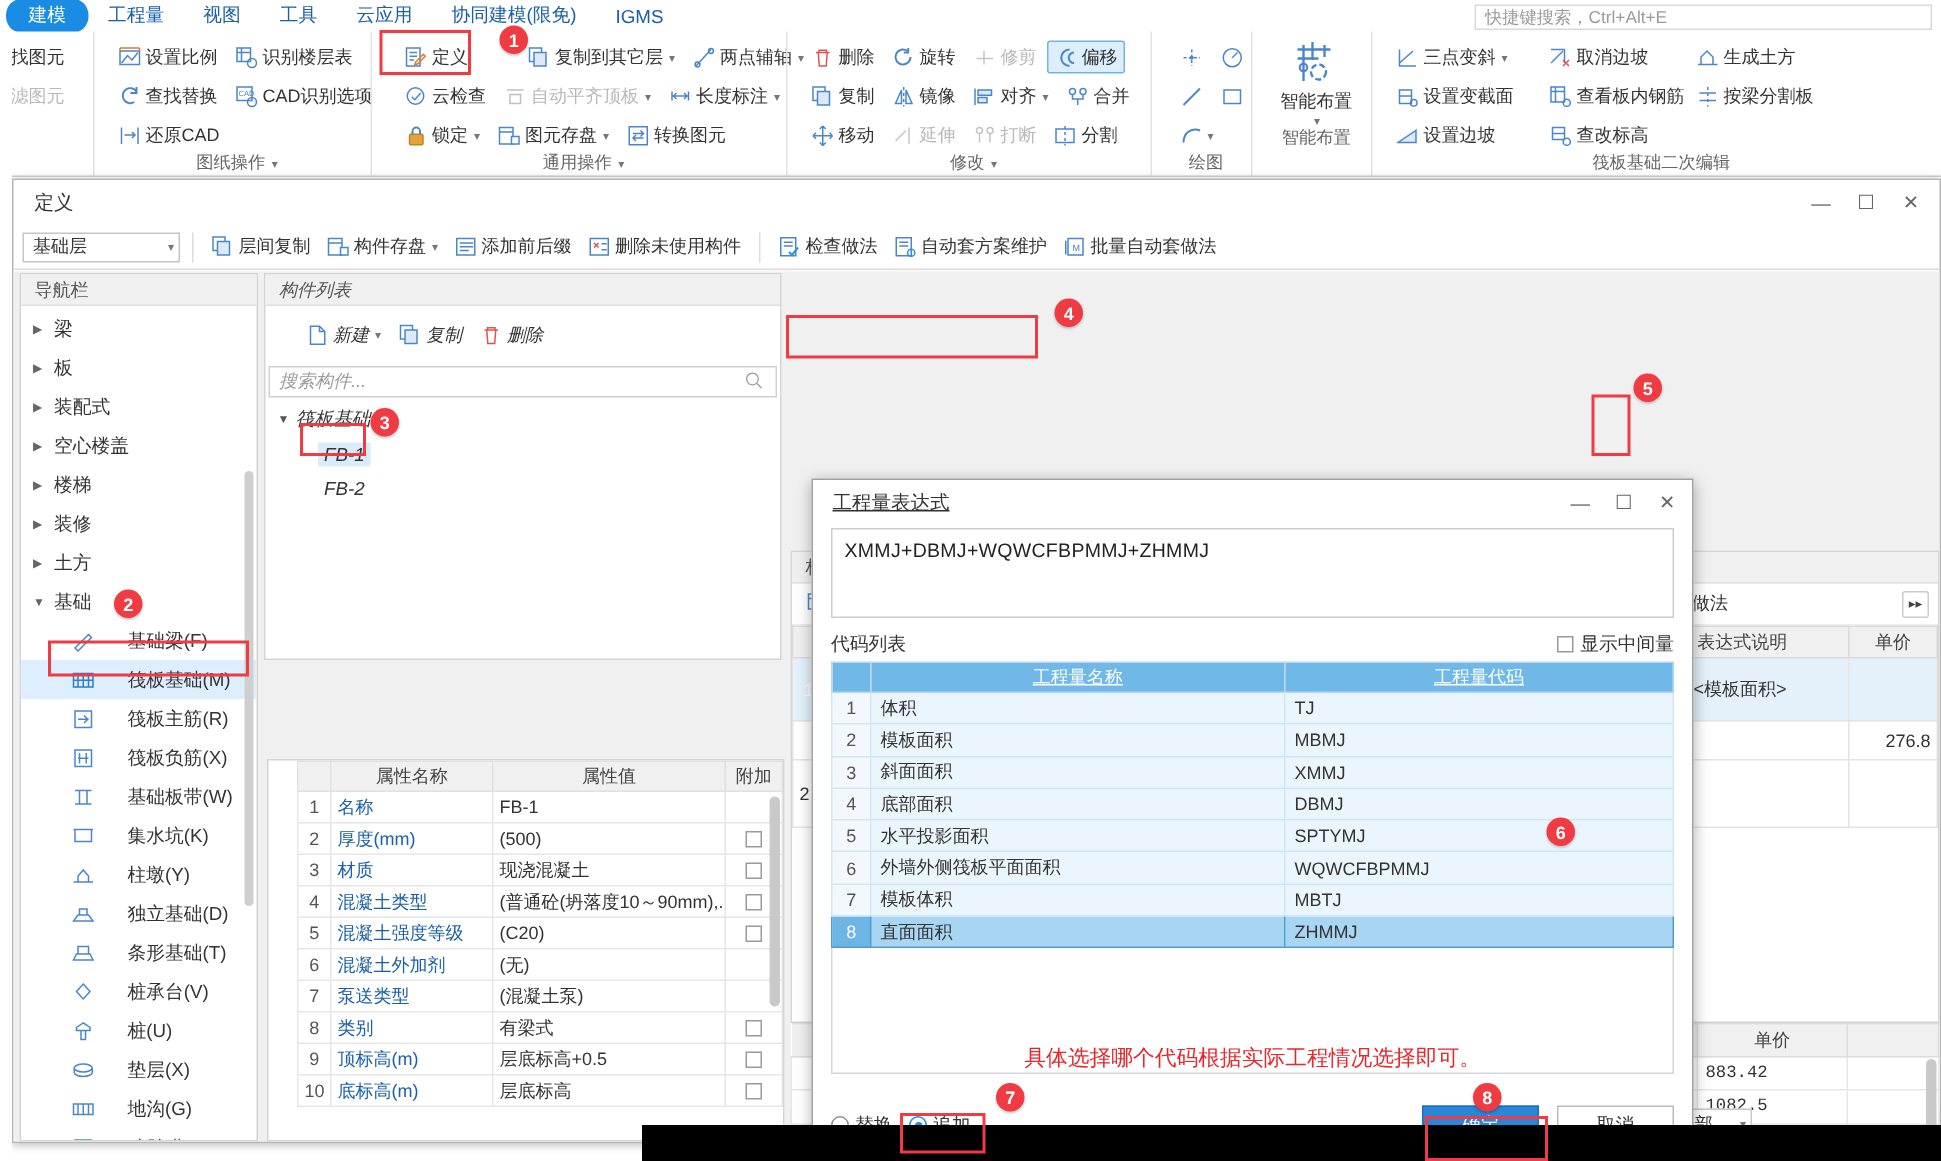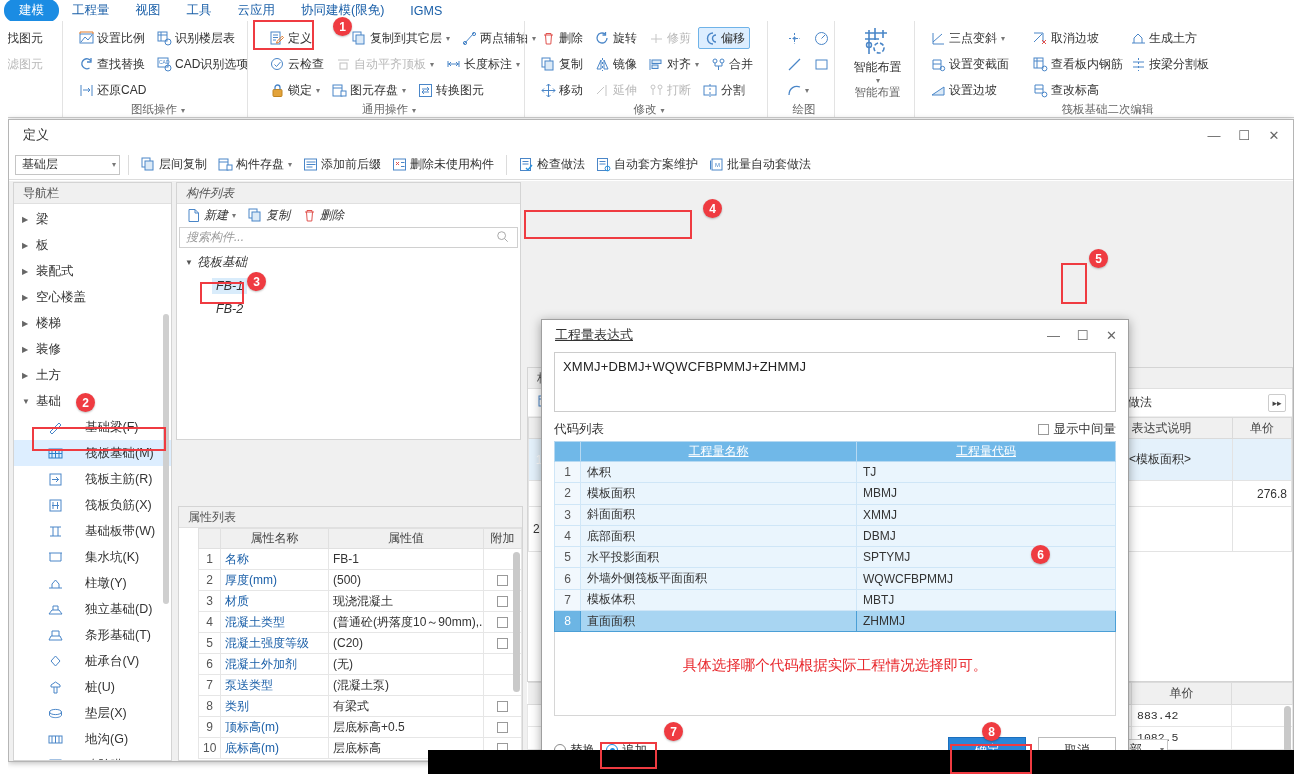--- a/index.html
+++ b/index.html
@@ -68,21 +68,21 @@
   .nav-panel { width:159px; margin:1px 0 0 4px; }
   .nav-list { flex:1; overflow:hidden; position:relative; padding-top:2px; }
   .nav-row { height:26px; display:flex; align-items:center; font-size:12.5px; color:#333; padding-left:8px; gap:5px;}
   .nav-row .arrow { font-size:8px; color:#666; width:9px; }
   .nav-sub { height:26px; display:flex; align-items:center; font-size:12.5px; color:#333; padding-left:34px; gap:22px; }
   .nav-sub.sel { background:#ddeeff; }
   .nav-scroll { position:absolute; right:2px; top:110px; width:6px; height:290px; background:#cfcfcf; border-radius:3px; }
 
   
   .cl-panel { width:345px; margin:1px 0 0 4px; }
-  .cl-tools { height:22px; display:flex; align-items:center; gap:4px; padding-left:5px; }
+  .cl-tools { height:39px; display:flex; align-items:center; gap:4px; padding-left:23px; }
   .cl-search { height:21px; margin:1px 2px 0 2px; border:1px solid #d0d0d0; display:flex; align-items:center;
                padding:0 6px; color:#9b9b9b; font-size:12px; }
   .cl-tree { flex:1; padding:6px 0 0 8px; position:relative; }
   .tree-root { font-size:12.5px; display:flex; align-items:center; gap:4px; }
   .tree-leaf { font-size:12.5px; margin-left:27px; margin-top:7px; display:inline-block; padding:1px 4px;}
   .tree-leaf.sel { background:#d9ecfb; }
 
   
   .prop-panel { width:345px; position:absolute; left:169px; top:325px; height:255px; }
   .ptable { width:100%; border-collapse:collapse; font-size:12px; table-layout:fixed; }
@@ -127,21 +127,21 @@
             font-size:13px; color:#222; letter-spacing:.2px; }
   .m-codelabel { display:flex; align-items:center; margin:9px 12px 3px 12px; font-size:12.5px; color:#333; }
   .m-codelabel .chk { margin-left:auto; display:flex; align-items:center; gap:5px; }
   .ctable { margin:0 12px; width:calc(100% - 24px); border-collapse:collapse; font-size:12px; table-layout:fixed;border-radius:13px;}
   .ctable th { background:#70b8e8; color:#fff; border:1px solid #b6d9f2; height:20px; font-weight:normal; text-decoration:underline;}
   .ctable td { border:1px solid #cfe6f7; height:21.3px; padding:0 6px; background:#eaf5fd; }
   .ctable td.n { width:26px; text-align:center; color:#555; background:#f2f8fd;}
   .ctable tr.sel td { background:#a8d5f2; border-color:#4b9fd6;}
   .ctable tr.sel td.n { background:#6cb5e4; color:#fff; }
   .m-note { margin:0 12px; border:1px solid #d6d6d6; border-top:none; height:84px;
-            display:flex; align-items:flex-start; justify-content:center; padding-top:24px;
+            display:flex; align-items:flex-end; justify-content:center; padding-top:14px;
             color:#e8262b; font-size:14.5px; }
   .m-foot { position:absolute; left:0; right:0; bottom:0; height:40px; display:flex;
             align-items:center; padding:0 12px; }
   .radio { display:flex; align-items:center; gap:4px; font-size:12.5px; margin-right:7px;}
   .rd { width:12px; height:12px; border:1px solid #8b8b8b; border-radius:50%; display:inline-block; background:#fff; position:relative;}
   .rd.on { border-color:#1b8ce3; }
   .rd.on:after { content:""; position:absolute; left:2.5px; top:2.5px; width:5px; height:5px; border-radius:50%; background:#1b8ce3;}
   .btn { width:78px; height:27px; display:flex; align-items:center; justify-content:center;
          font-size:12.5px; border:1px solid #bbb; background:#fff; }
   .btn.primary { background:#2a86d8; border-color:#1b6fbd; color:#fff; }
@@ -161,20 +161,21 @@
 <div class="app">
 
   <div class="ribbon-tabs">
     <div class="rtab active">建模</div>
     <div class="rtab">工程量</div>
     <div class="rtab">视图</div>
     <div class="rtab">工具</div>
     <div class="rtab">云应用</div>
     <div class="rtab">协同建模(限免)</div>
     <div class="rtab">IGMS</div>
+    <div class="search-hint">快捷键搜索，Ctrl+Alt+E</div>
   </div>
 
   <div class="ribbon-body">
 
     <div class="rgroup" style="width:62px; padding-left:0;">
       <div class="rg-rows" style="margin-left:-10px;">
         <div class="rrow">
             <div class="ritem">查找图元</div>
           </div>
         <div class="rrow">
@@ -908,21 +909,20 @@
           <div class="tree-root">
               <span style="font-size:8px;color:#555">▼</span>
               <span>筏板基础</span>
             </div>
           <div><span class="tree-leaf sel" id="fb1">FB-1</span></div>
           <div><span class="tree-leaf">FB-2</span></div>
         </div>
       </div>
 
       <div class="panel prop-panel">
-        <div class="panel-head">属性列表</div>
         <div style="flex:1; overflow:hidden; position:relative;margin-left:19px;">
           <table class="ptable">
             <tbody>
                 <tr>
               <th style="width:22px"></th>
               <th style="width:108px">属性名称</th>
               <th>属性值</th>
               <th style="width:38px">附加</th>
             </tr>
             <tr>

